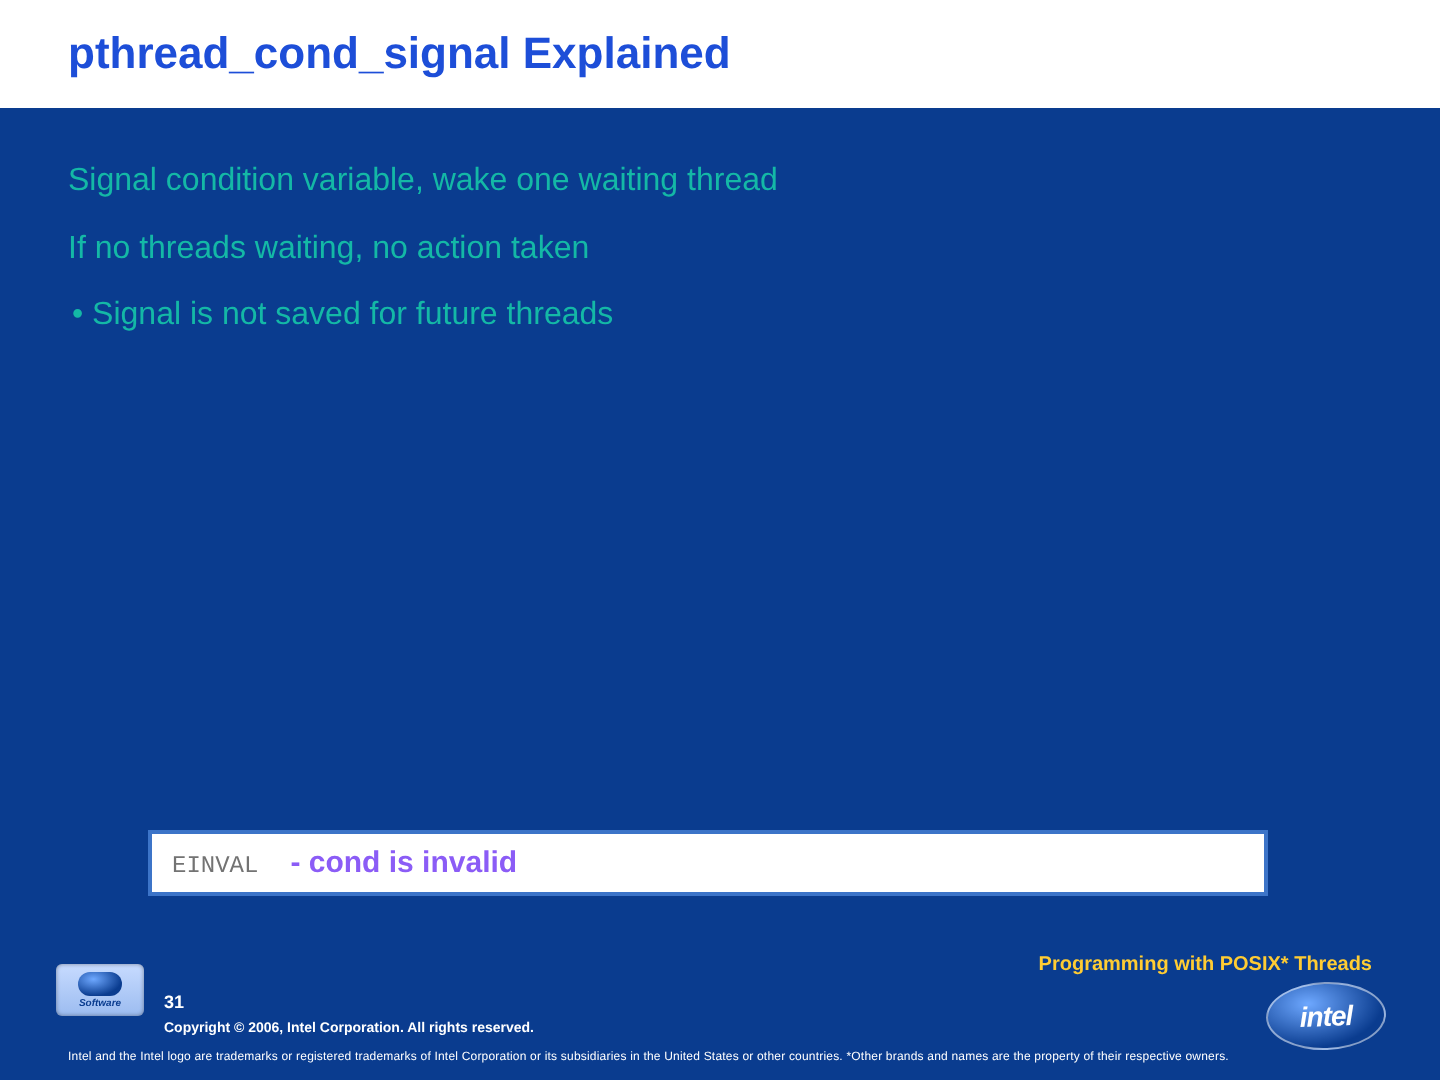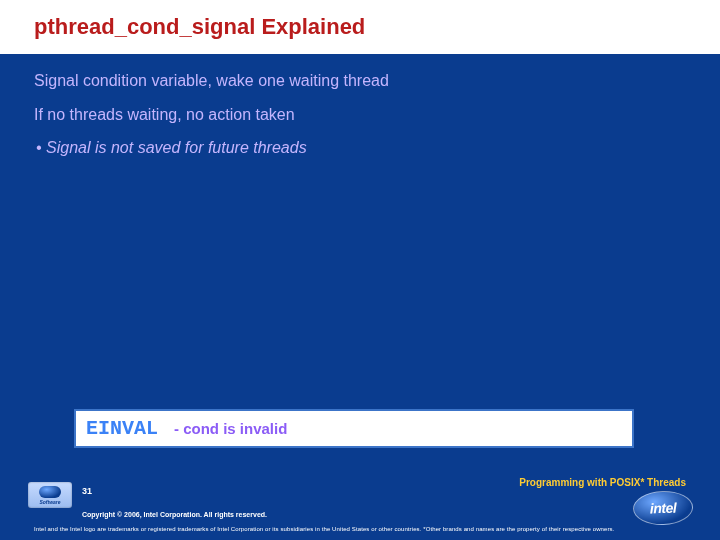--- a/index.html
+++ b/index.html
@@ -14,58 +14,57 @@
     height: 540px;
     position: relative;
   }
   .title-bar {
     background: #ffffff;
     padding: 14px 34px 14px 34px;
   }
   .title-bar h1 {
     font-size: 22px;
     font-weight: bold;
-    color: #b91c1c;
+    color: #1d4ed8;
   }
   .content {
-    padding: 16px 34px 0 34px;
-    color: #c4b5fd;
+    padding: 26px 34px 0 34px;
+    color: #14b8a6;
   }
   .line {
     font-size: 16px;
     margin-bottom: 12px;
     line-height: 1.35;
   }
   .bullet {
     font-size: 16px;
     margin-bottom: 12px;
     padding-left: 2px;
     line-height: 1.35;
-    font-style: italic;
   }
   .bullet::before {
     content: "• ";
   }
   .err-box {
     position: absolute;
     left: 74px;
     bottom: 92px;
     width: 560px;
     border: 2px solid #3c74c8;
     background: #ffffff;
     padding: 6px 10px;
     display: flex;
     align-items: baseline;
     gap: 16px;
   }
   .err-code {
     font-family: "Courier New", monospace;
-    font-weight: bold;
-    font-size: 20px;
-    color: #3b82f6;
+    font-weight: normal;
+    font-size: 12px;
+    color: #737373;
   }
   .err-desc {
     font-weight: bold;
     font-size: 15px;
     color: #8b5cf6;
   }
   .footer-title {
     position: absolute;
     right: 34px;
     bottom: 52px;
@@ -76,21 +75,21 @@
   .footer-bar {
     position: absolute;
     left: 0;
     bottom: 0;
     width: 100%;
     height: 56px;
   }
   .page-num {
     position: absolute;
     left: 82px;
-    bottom: 44px;
+    bottom: 34px;
     color: #fff;
     font-size: 9px;
     font-weight: bold;
   }
   .copyright {
     position: absolute;
     left: 82px;
     bottom: 22px;
     color: #fff;
     font-size: 7px;

